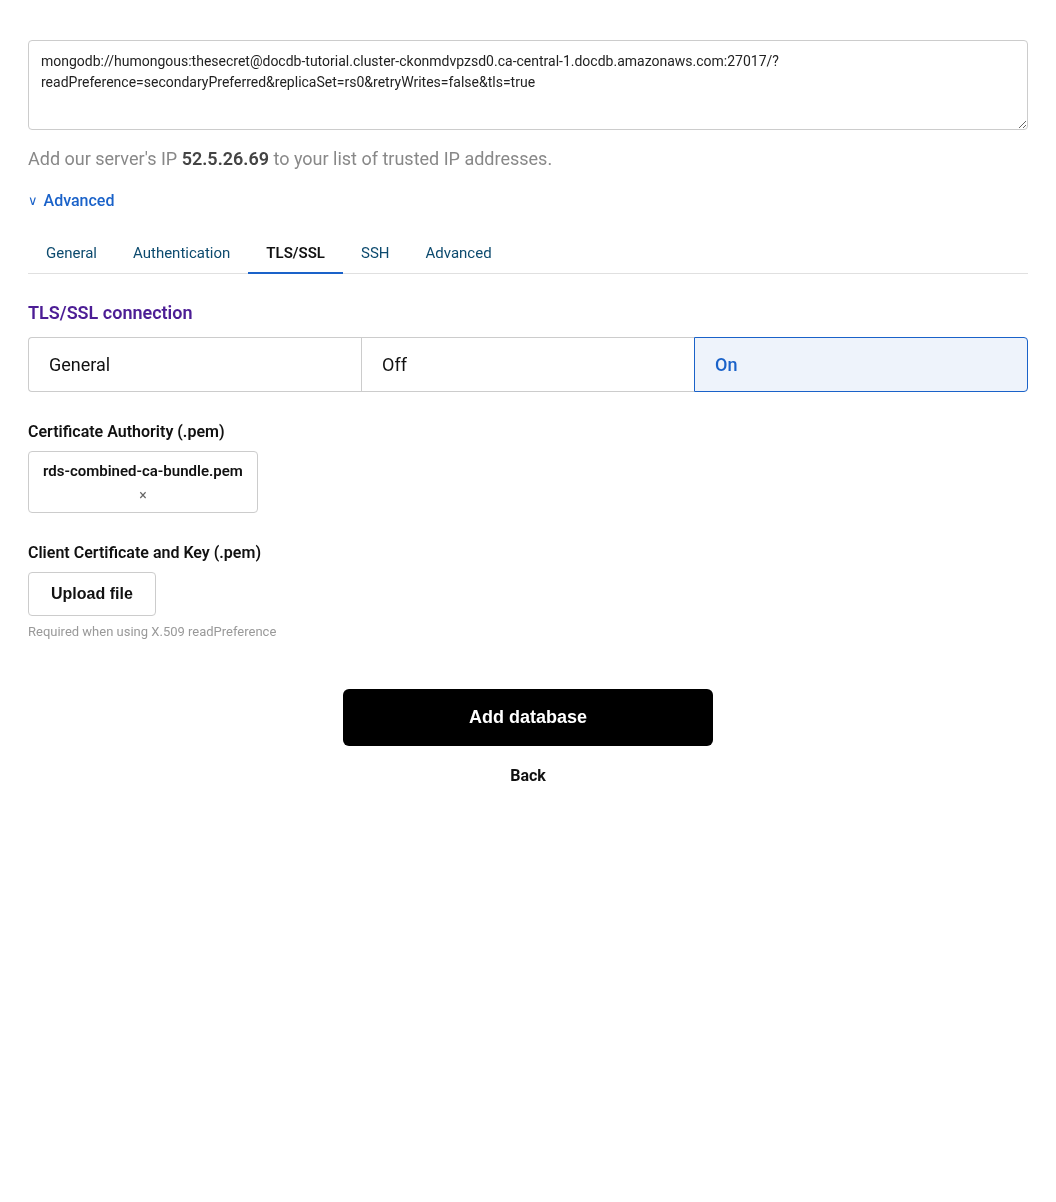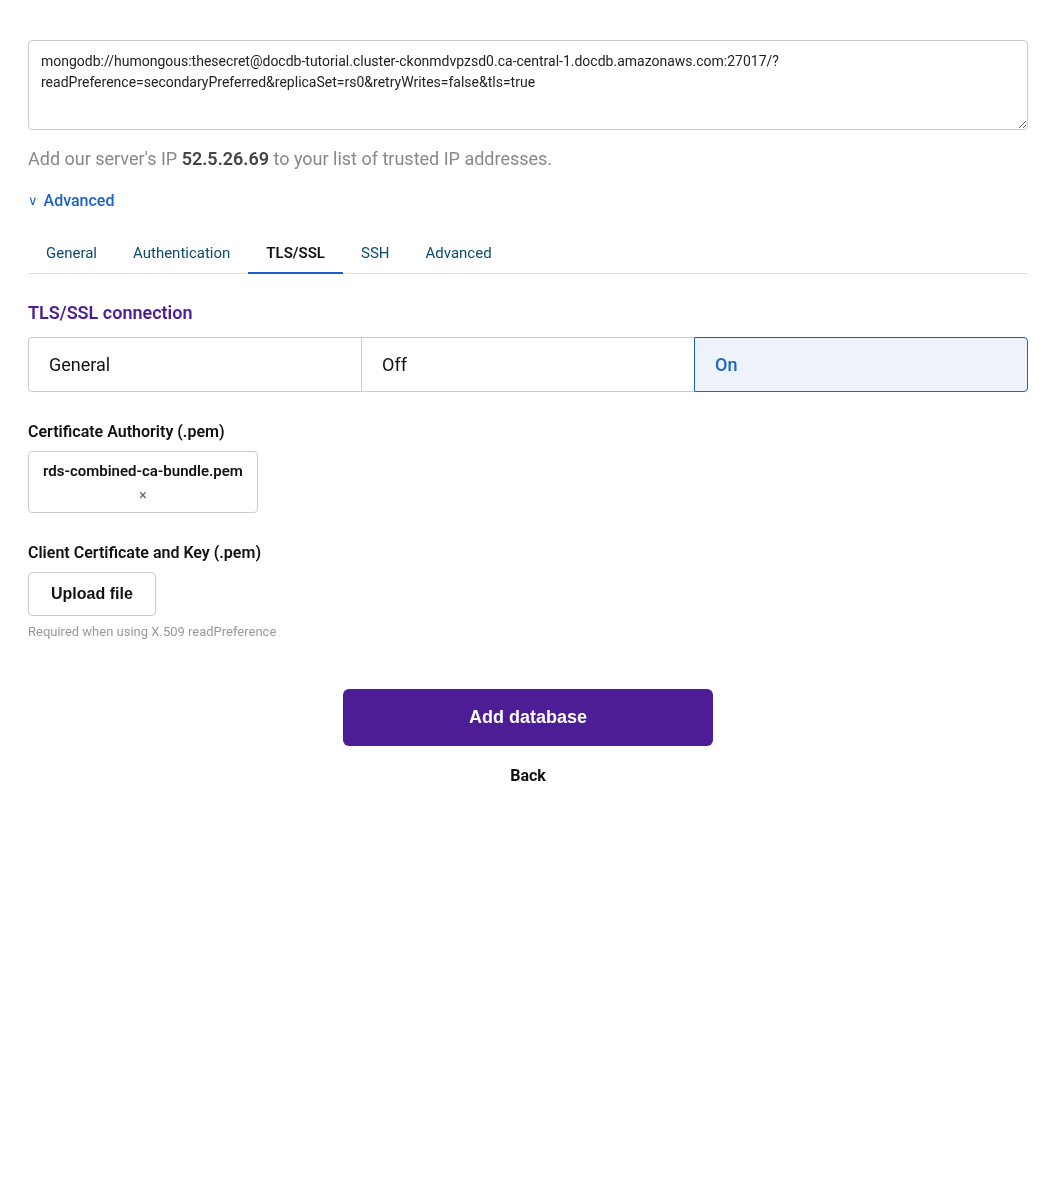--- a/index.html
+++ b/index.html
@@ -187,21 +187,21 @@
       margin-top: 8px;
       font-size: 13px;
       color: #999;
     }
 
     .add-database-btn {
       display: block;
       width: 370px;
       margin: 50px auto 20px auto;
       padding: 18px;
-      background: #4c1d95;
+      background: #000000;
       color: #fff;
       font-size: 18px;
       font-weight: 600;
       text-align: center;
       border: none;
       border-radius: 6px;
       cursor: pointer;
     }
 
     .back-link {

